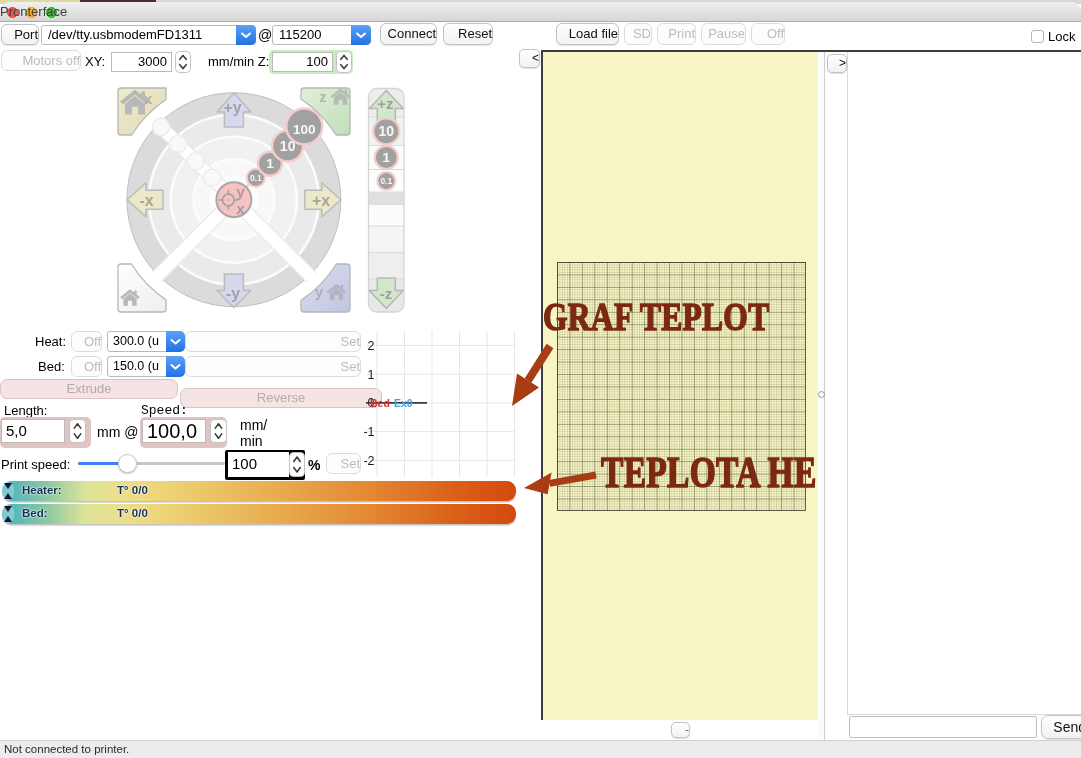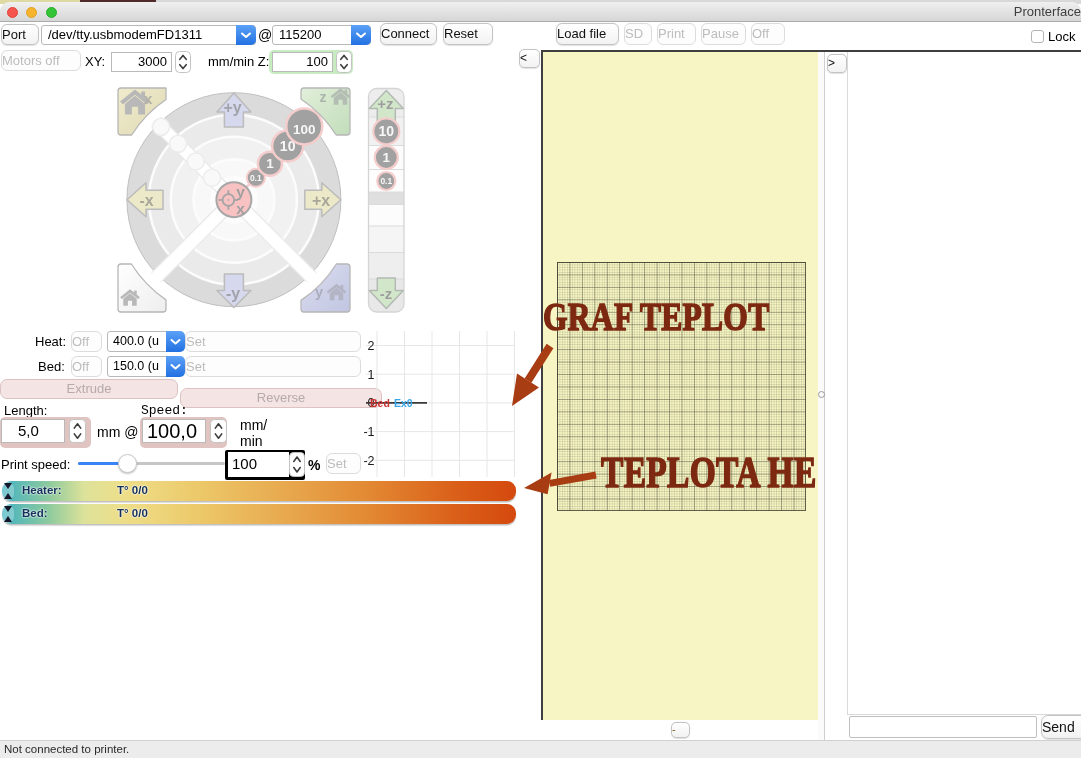--- a/index.html
+++ b/index.html
@@ -1,19 +1,19 @@
 <!DOCTYPE html>
 <html><head><meta charset="utf-8">
 <style>
 html,body{margin:0;padding:0;}
 body{width:1081px;height:758px;position:relative;overflow:hidden;background:#fff;
   font-family:"Liberation Sans",sans-serif;-webkit-font-smoothing:antialiased;}
 .abs{position:absolute;}
 .btn{position:absolute;background:linear-gradient(#ffffff,#f2f2f2);border:1px solid #c3c3c3;
-  border-radius:6px;color:#111;font-size:13px;text-align:left;box-sizing:border-box;
+  border-radius:6px;color:#111;font-size:13px;text-align:right;box-sizing:border-box;
   box-shadow:0 0.5px 1px rgba(0,0,0,0.12);}
 .btn.dis{border-color:#dcdcdc;color:#bcbcbc;background:#fdfdfd;box-shadow:none;}
 .lbl{position:absolute;font-size:13px;color:#000;white-space:nowrap;}
 .fld{position:absolute;background:#fff;border:1px solid #b9b9b9;box-sizing:border-box;
   font-size:13px;color:#000;white-space:nowrap;overflow:hidden;}
 .combo-btn{position:absolute;background:linear-gradient(#5ba1f7,#2271e2);border-radius:0 5px 5px 0;}
 .pinkbtn{position:absolute;background:#f4e4e3;border:1px solid #dcc3c2;border-radius:7px;
   color:#b5abab;font-size:13px;text-align:center;box-sizing:border-box;}
 .pinkpanel{position:absolute;background:#e0c4c2;border-radius:5px;}
 text,div{-webkit-font-smoothing:antialiased;}
@@ -22,21 +22,21 @@
 
 <div class="abs" style="left:0;top:0;width:1081px;height:4px;background:#d8d8d8;"></div>
 <div class="abs" style="left:0;top:0;width:80px;height:4px;background:#dfdaa2;"></div>
 <div class="abs" style="left:80px;top:0;width:76px;height:4px;background:#4f2b2b;"></div>
 
 <div class="abs" style="left:0;top:2px;width:1081px;height:20px;border-radius:9px 9px 0 0;
   background:linear-gradient(#f0f0f0,#d6d6d6);border-bottom:1px solid #ababab;box-sizing:border-box;"></div>
 <div class="abs" style="left:6.5px;top:7px;width:11px;height:11px;border-radius:50%;background:#f4554c;border:0.5px solid #e1443c;box-sizing:border-box;"></div>
 <div class="abs" style="left:25.5px;top:7px;width:11px;height:11px;border-radius:50%;background:#f6b32e;border:0.5px solid #e0a125;box-sizing:border-box;"></div>
 <div class="abs" style="left:45.5px;top:7px;width:11px;height:11px;border-radius:50%;background:#35c438;border:0.5px solid #2aad2c;box-sizing:border-box;"></div>
-<div class="abs" style="left:0;top:4px;width:1081px;height:15px;text-align:right;font-size:13px;color:#3e3e3e;">Pronterface</div>
+<div class="abs" style="left:0;top:4px;width:1081px;height:15px;text-align:left;font-size:13px;color:#3e3e3e;">Pronterface</div>
 
 <div class="btn" style="left:1px;top:24px;width:38px;height:21px;line-height:19px;">Port</div>
 <div class="fld" style="left:41px;top:25px;width:215px;height:20px;line-height:18px;border-radius:3px;padding-left:6px;">/dev/tty.usbmodemFD1311</div>
 <div class="combo-btn" style="left:236px;top:25px;width:20px;height:20px;">
   <svg width="20" height="20">
       <path d="M6 8.5 L10 12 L14 8.5" stroke="#fff" stroke-width="2" fill="none" stroke-linecap="round" stroke-linejoin="round"></path>
     </svg></div>
 <div class="lbl" style="left:258px;top:27px;font-size:14px;">@</div>
 <div class="fld" style="left:272px;top:25px;width:99px;height:20px;line-height:18px;border-radius:3px;padding-left:6px;">115200</div>
 <div class="combo-btn" style="left:351px;top:25px;width:20px;height:20px;">
@@ -182,40 +182,40 @@
 <text x="286.3" y="56.2" font-size="14" font-weight="bold" fill="#f5f5f5" text-anchor="middle">10</text>
 <circle cx="286.3" cy="77.5" r="11.5" fill="#828282" stroke="#f2bcbc" stroke-width="2.2"></circle>
 <text x="286.3" y="82.22" font-size="13.5" font-weight="bold" fill="#f5f5f5" text-anchor="middle">1</text>
 <circle cx="286.3" cy="101" r="9.0" fill="#828282" stroke="#f2bcbc" stroke-width="2.2"></circle>
 <text x="286.3" y="103.97" font-size="8.5" font-weight="bold" fill="#f5f5f5" text-anchor="middle">0.1</text>
 </g>
     </svg></div>
 
 <div class="lbl" style="left:35px;top:334px;">Heat:</div>
 <div class="btn dis" style="left:71px;top:331px;width:31px;height:21px;line-height:19px;">Off</div>
-<div class="fld" style="left:107px;top:331px;width:62px;height:21px;line-height:19px;border-radius:3px 0 0 3px;padding-left:5px;font-size:12.5px;">400.0 (u</div>
+<div class="fld" style="left:107px;top:331px;width:62px;height:21px;line-height:19px;border-radius:3px 0 0 3px;padding-left:5px;font-size:12.5px;">300.0 (u</div>
 <div class="combo-btn" style="left:166px;top:331px;width:19px;height:21px;"><svg width="19" height="21">
       <path d="M5.5 9 L9.5 12.5 L13.5 9" stroke="#fff" stroke-width="2" fill="none" stroke-linecap="round" stroke-linejoin="round"></path>
     </svg></div>
 <div class="btn dis" style="left:185px;top:331px;width:176px;height:21px;line-height:19px;">Set</div>
 <div class="lbl" style="left:38px;top:359px;">Bed:</div>
 <div class="btn dis" style="left:71px;top:356px;width:31px;height:21px;line-height:19px;">Off</div>
 <div class="fld" style="left:107px;top:356px;width:62px;height:21px;line-height:19px;border-radius:3px 0 0 3px;padding-left:5px;font-size:12.5px;">150.0 (u</div>
 <div class="combo-btn" style="left:166px;top:356px;width:19px;height:21px;"><svg width="19" height="21">
       <path d="M5.5 9 L9.5 12.5 L13.5 9" stroke="#fff" stroke-width="2" fill="none" stroke-linecap="round" stroke-linejoin="round"></path>
     </svg></div>
 <div class="btn dis" style="left:185px;top:356px;width:176px;height:21px;line-height:19px;">Set</div>
 <div class="pinkbtn" style="left:0px;top:379px;width:178px;height:20px;line-height:18px;">Extrude</div>
 <div class="pinkbtn" style="left:180px;top:379px;width:202px;height:20px;line-height:18px;margin-top:9px;">Reverse</div>
 
 <div class="lbl" style="left:4px;top:403px;">Length:</div>
 <div class="lbl" style="left:141px;top:403px;font-family:Liberation Mono, monospace;">Speed:</div>
 <div class="pinkpanel" style="left:0px;top:417px;width:91px;height:31px;"></div>
 <div class="pinkpanel" style="left:140px;top:417px;width:87px;height:31px;"></div>
-<div class="fld" style="left:1px;top:419px;width:64px;height:24px;line-height:22px;font-size:15px;padding-left:16px;">5,0</div>
+<div class="fld" style="left:1px;top:419px;width:64px;height:24px;line-height:22px;font-size:15px;padding-left:4px;">5,0</div>
 <div class="abs" style="left:69px;top:419px;width:17px;height:24px;">
 <svg width="17" height="24">
       <rect x="0.5" y="0.5" width="16" height="23" rx="4" fill="#ffffff" stroke="#c3c3c3"></rect>
 <path d="M5.3 9.120000000000001 L8.5 4.800000000000001 L11.7 9.120000000000001" stroke="#3c3c3c" stroke-width="1.6" fill="none" stroke-linecap="round" stroke-linejoin="round"></path>
 <path d="M5.3 14.879999999999999 L8.5 19.200000000000003 L11.7 14.879999999999999" stroke="#3c3c3c" stroke-width="1.6" fill="none" stroke-linecap="round" stroke-linejoin="round"></path>
     </svg></div>
 <div class="lbl" style="left:97px;top:424px;font-size:14px;">mm @</div>
 <div class="fld" style="left:142px;top:419px;width:64px;height:24px;line-height:22px;font-size:20px;padding-left:4px;">100,0</div>
 <div class="abs" style="left:210px;top:419px;width:17px;height:24px;">
 <svg width="17" height="24">

